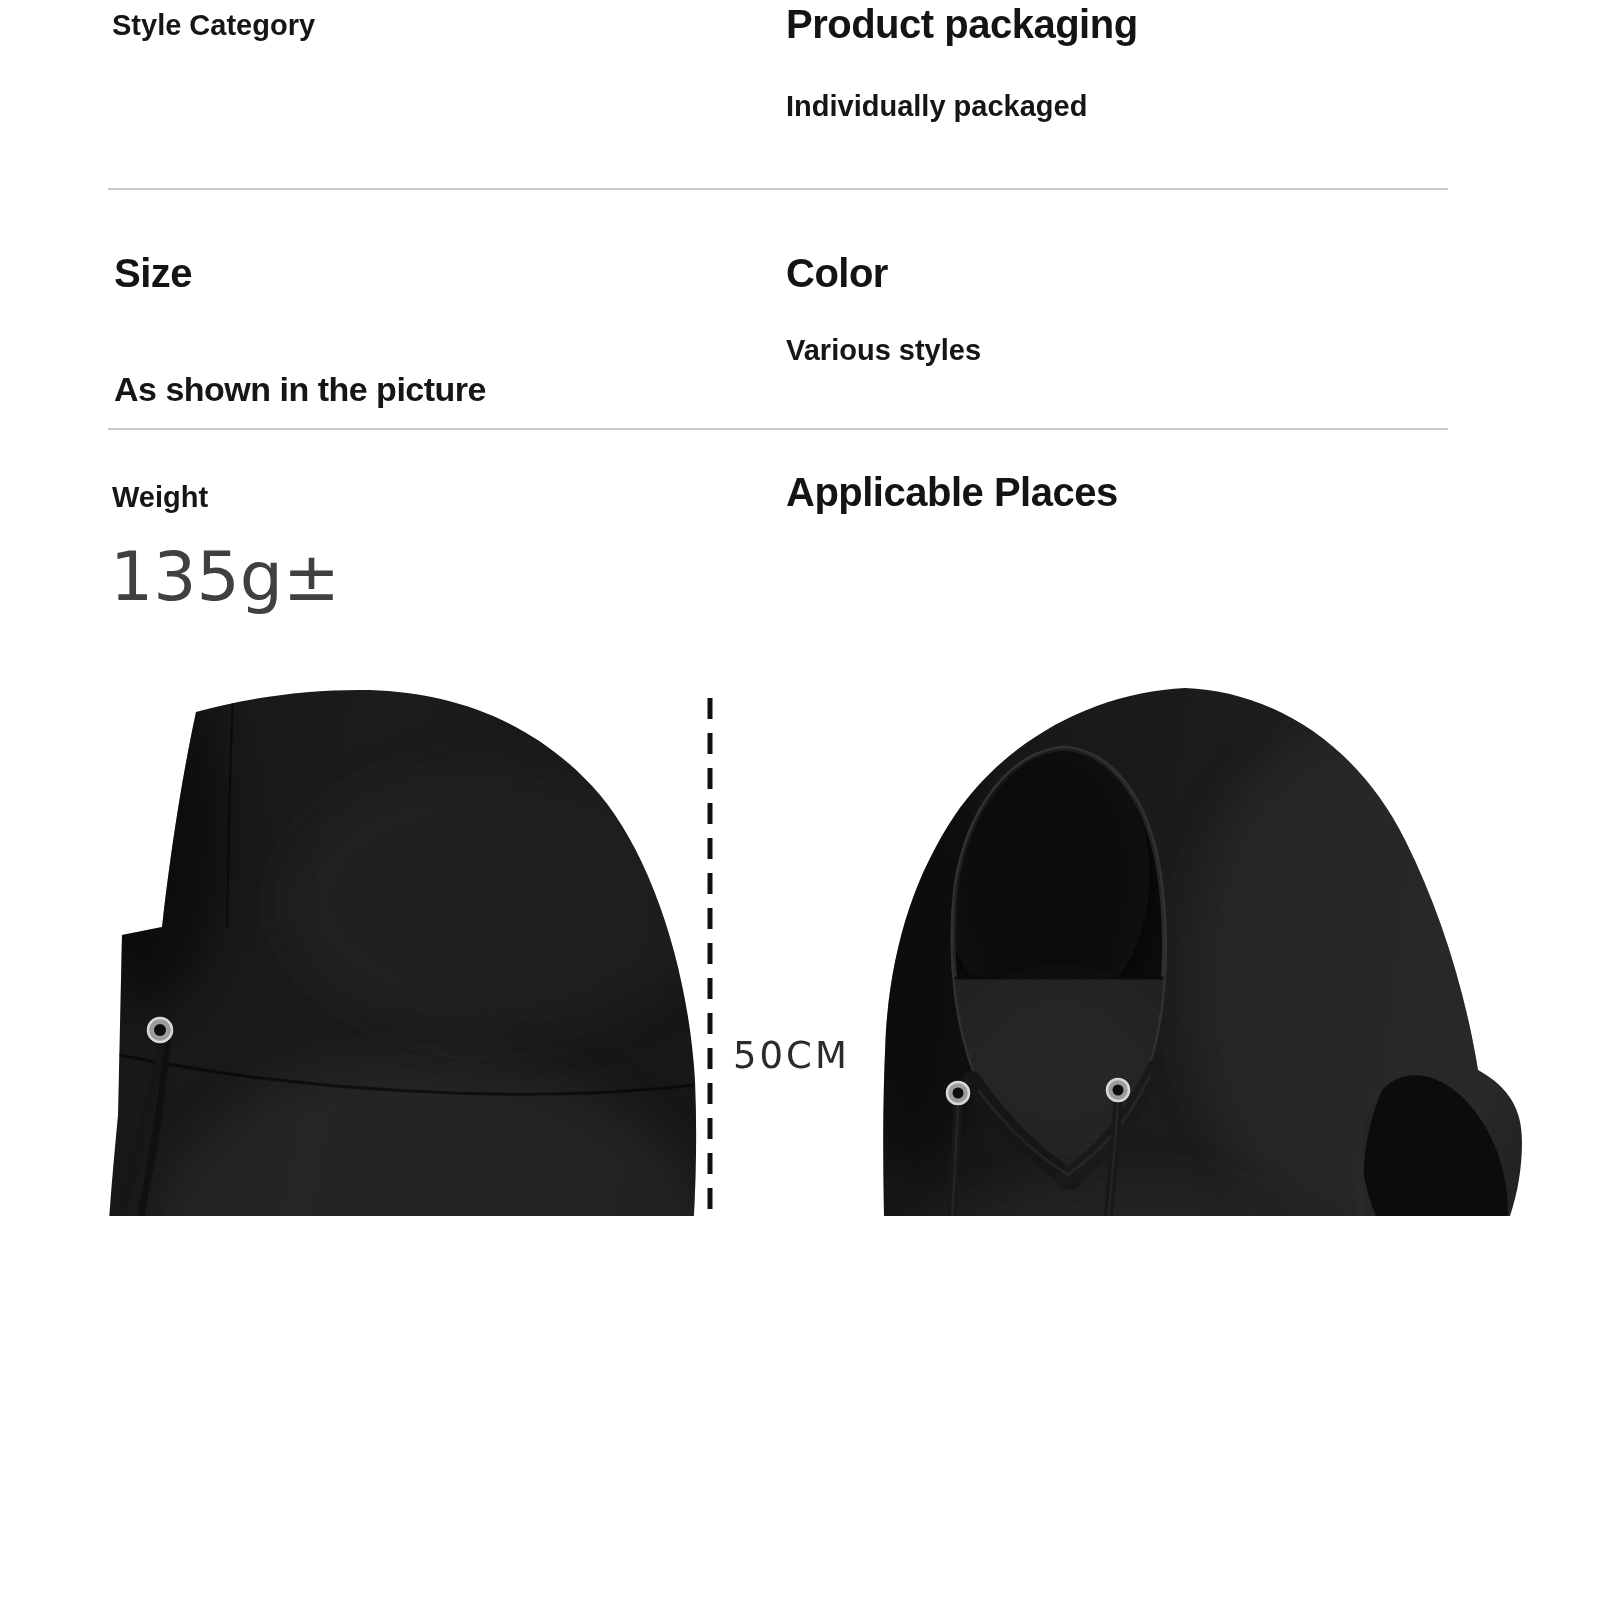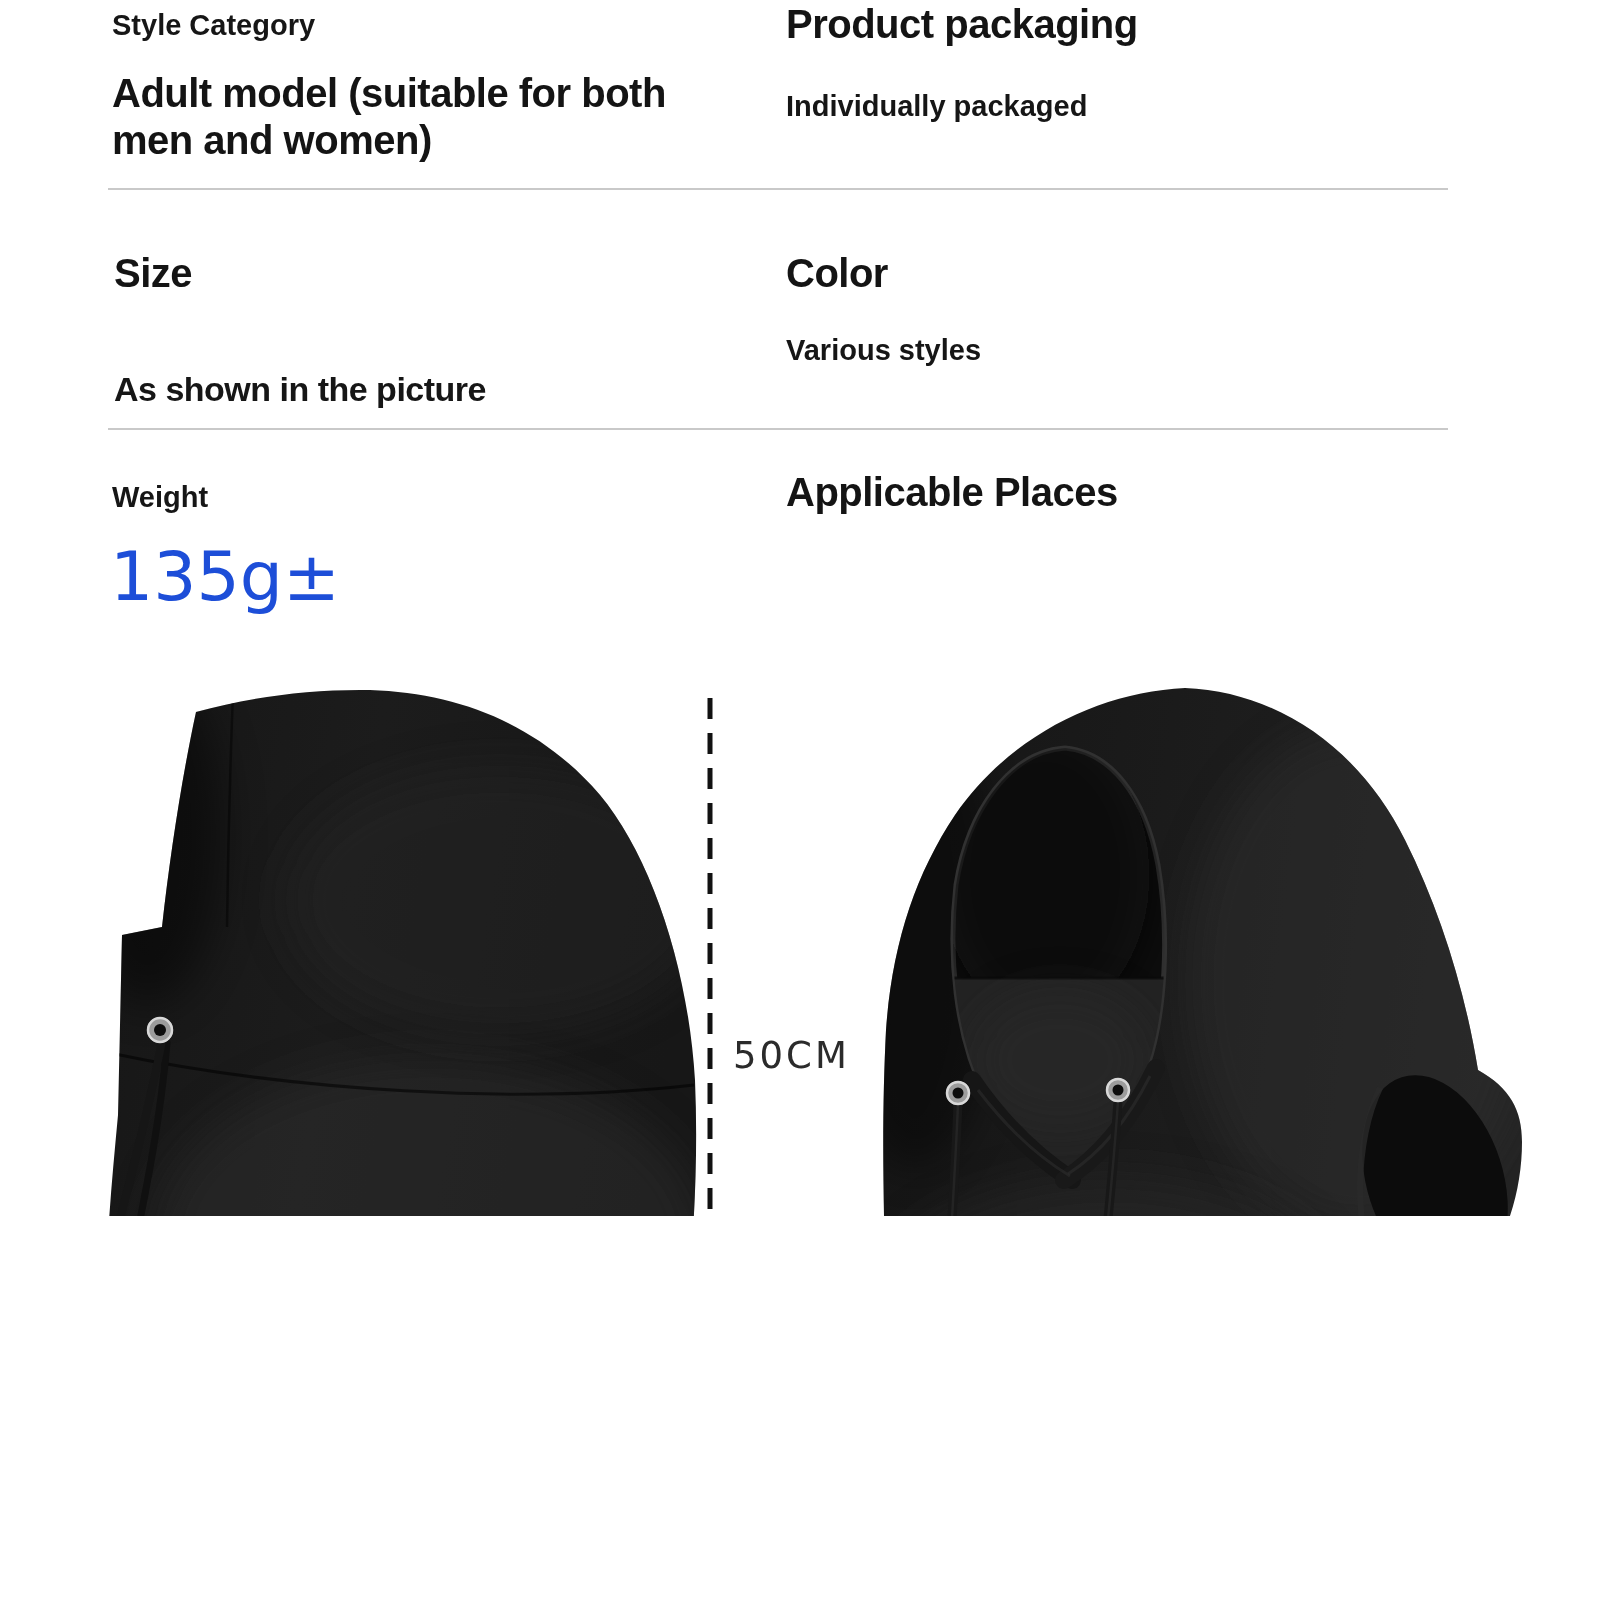--- a/index.html
+++ b/index.html
@@ -5,32 +5,31 @@
   html,body{margin:0;padding:0;background:#fff;}
   #canvas{position:relative;width:1600px;height:1216px;background:#ffffff;overflow:hidden;
           font-family:"Liberation Sans",sans-serif;color:#161616;}
   .abs{position:absolute;}
   .spec-label-sm{font:700 29px/1.2 "Liberation Sans",sans-serif;color:#161616;}
   .spec-label-lg{font:700 40px/1.2 "Liberation Sans",sans-serif;color:#141414;letter-spacing:-0.5px;}
   .spec-value-md{font:700 29px/1.25 "Liberation Sans",sans-serif;color:#161616;}
   .spec-value-lg{font:700 34px/1.25 "Liberation Sans",sans-serif;color:#161616;letter-spacing:-0.5px;}
   .spec-value-long{font:700 30px/1.25 "Liberation Sans",sans-serif;color:#161616;letter-spacing:-0.8px;}
   .spec-value-two-line{font:700 40px/1.18 "Liberation Sans",sans-serif;color:#141414;letter-spacing:-0.5px;width:630px;}
-  .weight-value{font:400 68px/1.1 "DejaVu Sans",sans-serif;color:#1d4ed8;}
+  .weight-value{font:400 68px/1.1 "DejaVu Sans",sans-serif;color:#404040;}
   .dim-label{font:400 37px/1 "DejaVu Sans",sans-serif;color:#2b2b2b;letter-spacing:3px;}
   .divider{position:absolute;left:108px;width:1340px;height:2px;background:#c9c9c9;}
   svg{display:block;}
 </style>
 </head>
 <body>
 
 <div id="canvas">
 
   <div class="abs spec-label-sm" style="left:112px;top:8px;">Style Category</div>
-  <div class="abs spec-value-two-line" style="left:112px;top:70px;">Adult model (suitable for both men and women)</div>
 
   <div class="abs spec-value-md" style="left:786px;top:88px;">Individually packaged</div>
   <div class="abs spec-label-lg" style="left:786px;top:0px;">Product packaging</div>
 
   <div class="divider" style="top:188px;"></div>
 
   <div class="abs spec-label-lg" style="left:114px;top:249px;">Size</div>
   <div class="abs spec-value-lg" style="left:114px;top:348px;margin-top:20px;">As shown in the picture</div>
 
   <div class="abs spec-label-lg" style="left:786px;top:249px;">Color</div>

